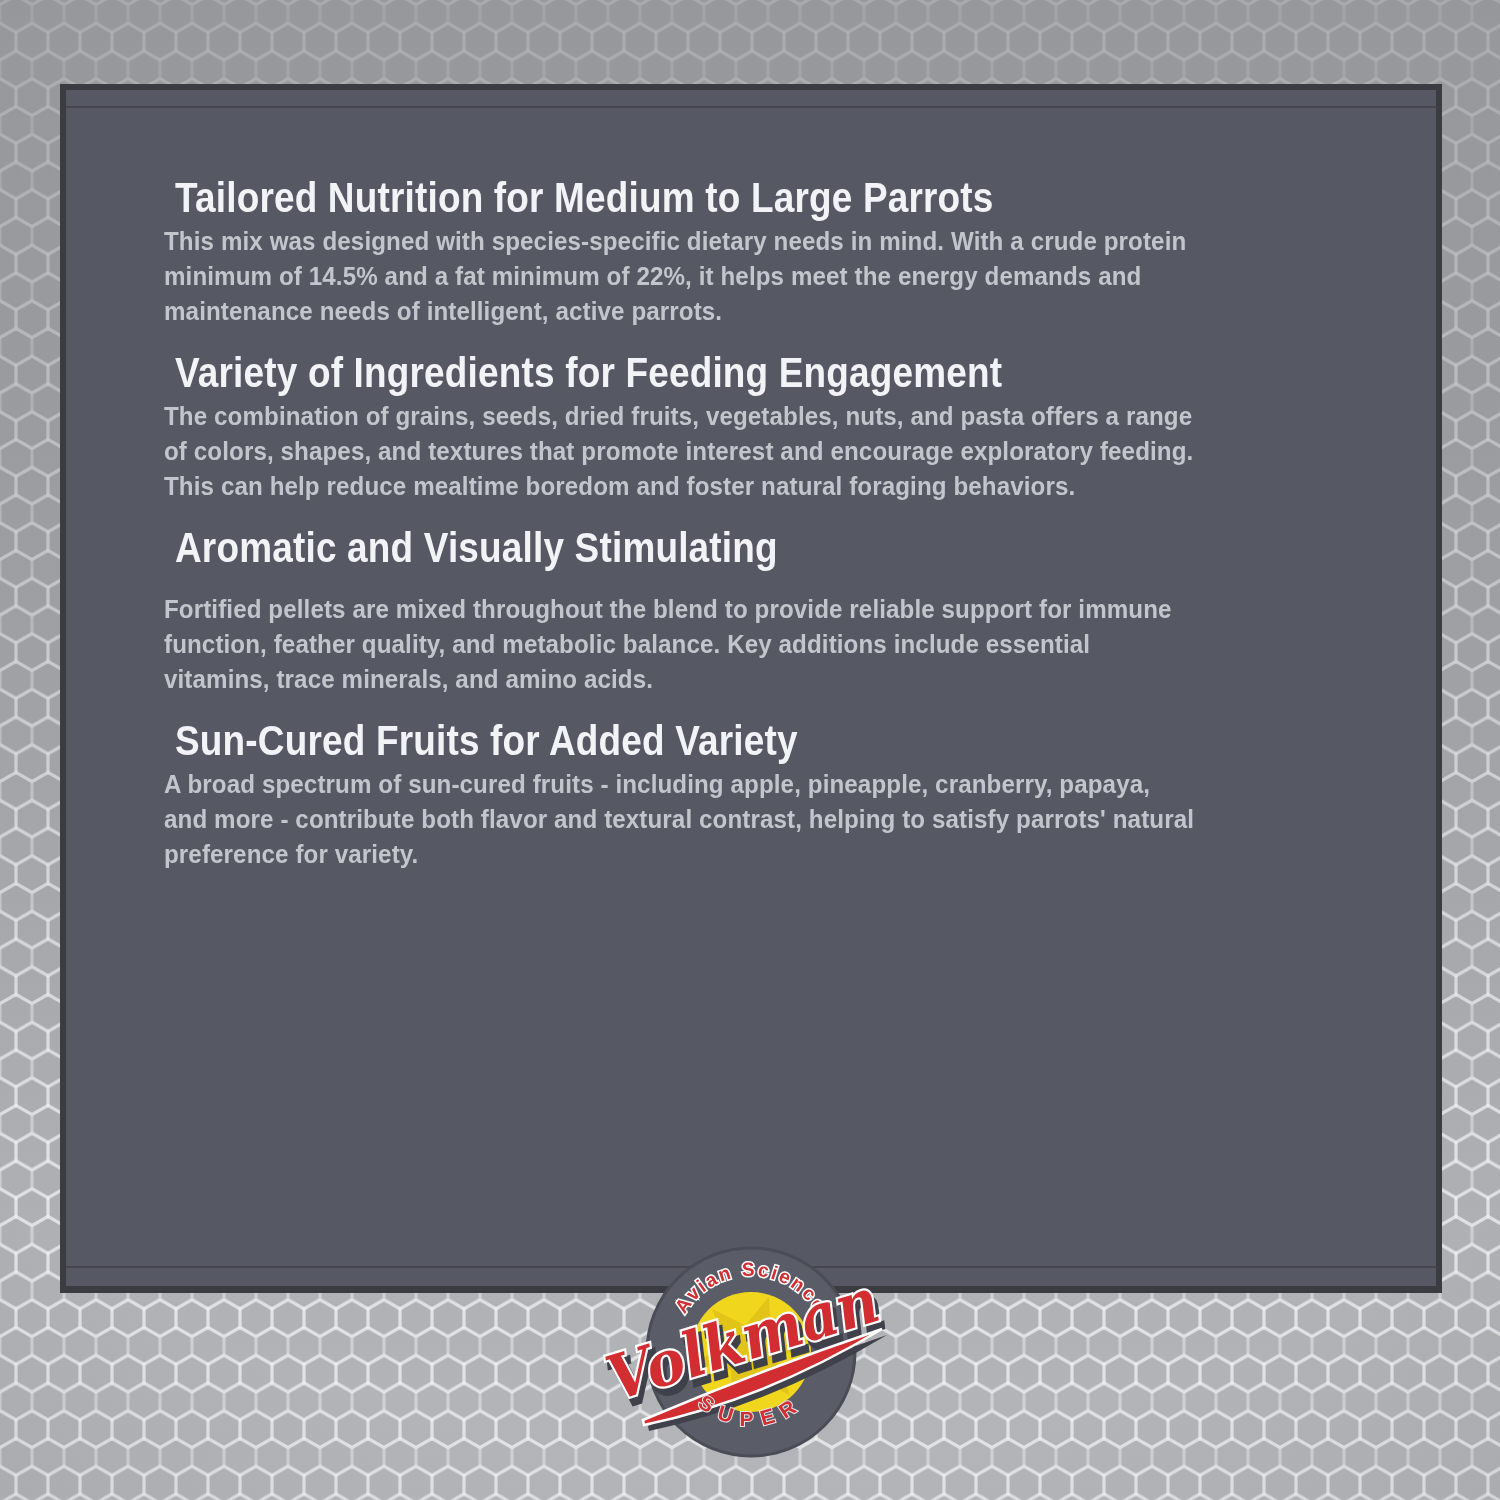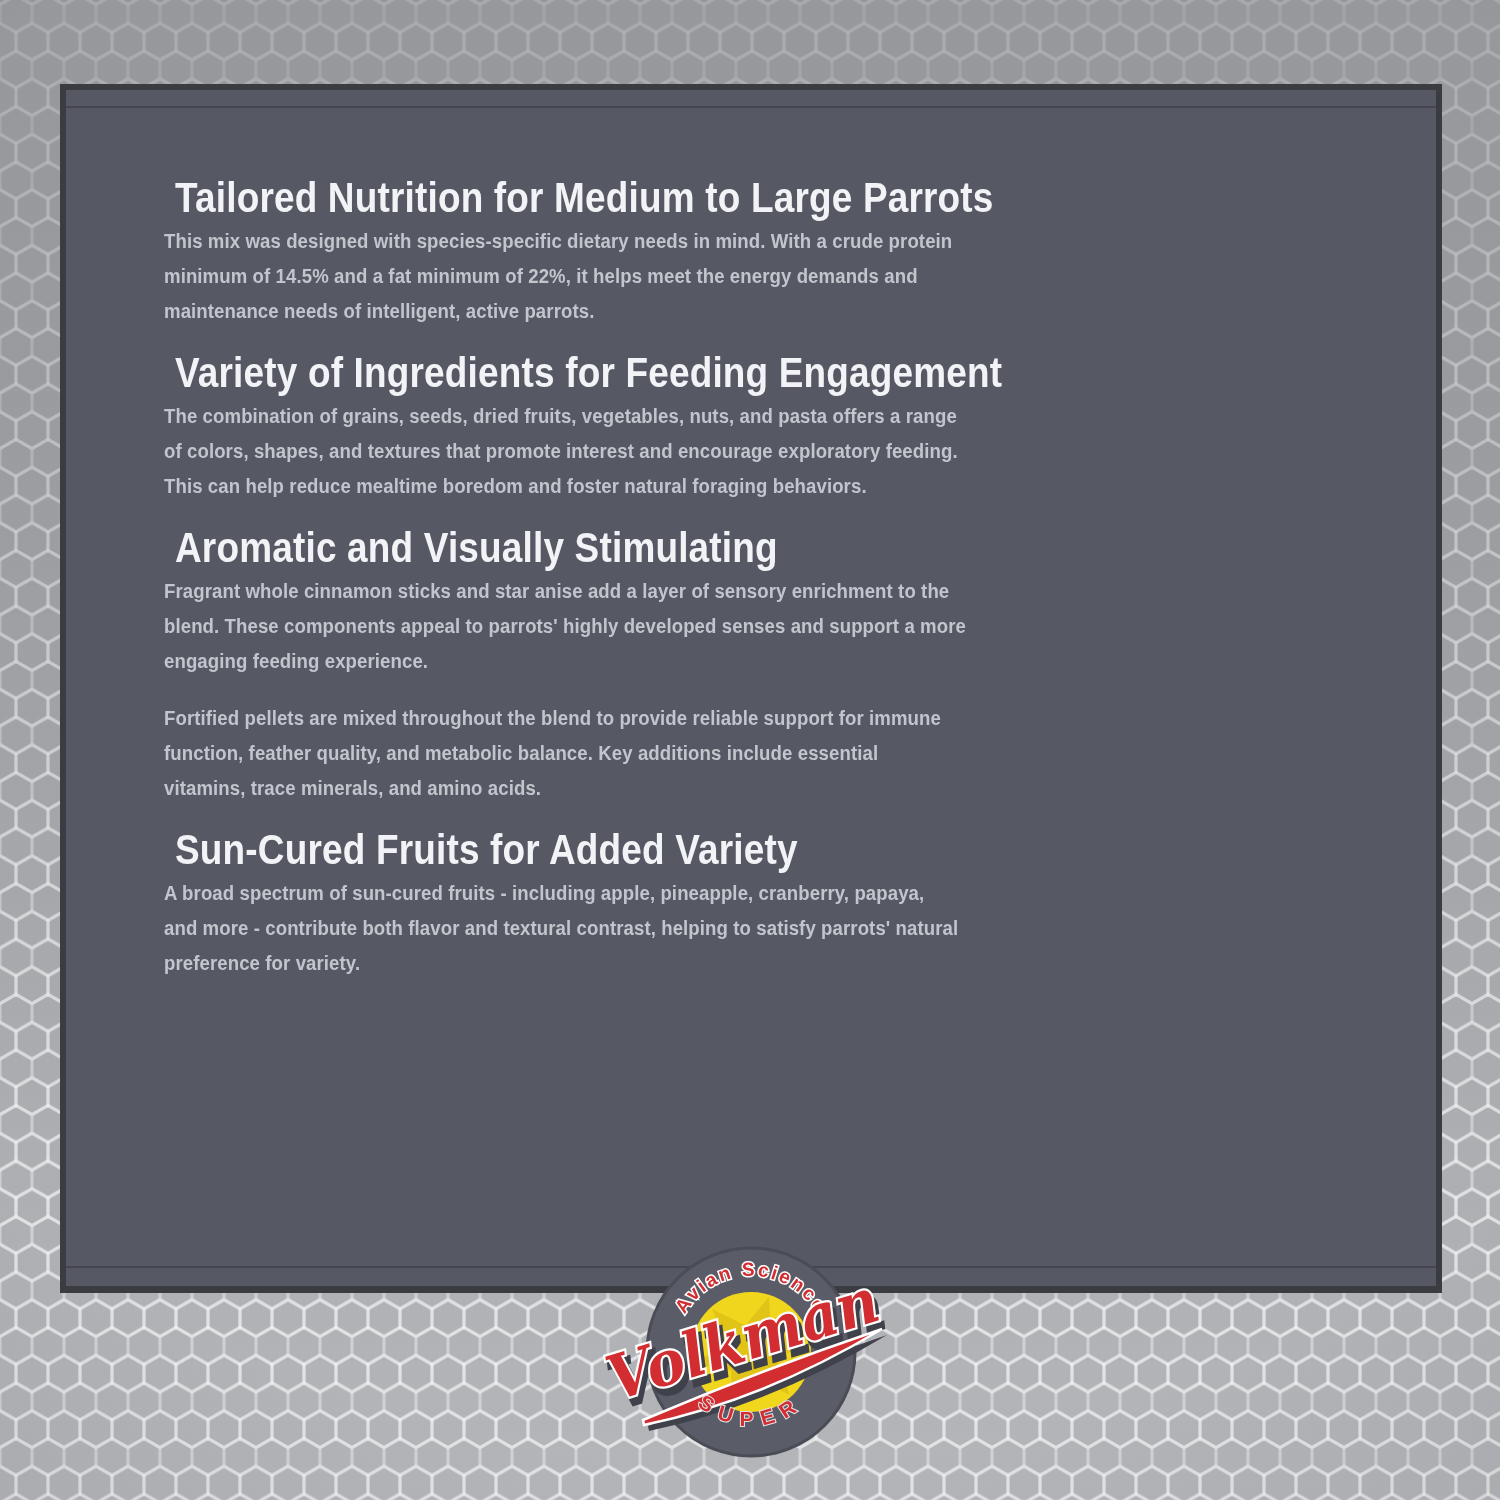--- a/index.html
+++ b/index.html
@@ -31,21 +31,21 @@
     padding:86px 88px 0 82px; box-sizing:border-box;margin-left:16px;
   }
   .section { margin-bottom:22px; }
   .section h2 {
     margin:0 0 4px 0; padding-left:11px;
     font-size:42px; line-height:44px; font-weight:bold; color:#f2f3f6;
     letter-spacing:0.2px; white-space:nowrap;
   }
   .section h2 .condense { display:inline-block; transform:scaleX(0.88); transform-origin:0 50%; }
   .section p {
-    margin:0; font-size:20px; line-height:35px; color:#c3c5cc; font-weight:bold;
+    margin:0; font-size:26px; line-height:35px; color:#c3c5cc; font-weight:bold;
   }
   .section p .condense {
     display:inline-block; transform:scaleX(0.93); transform-origin:0 0;
     white-space:pre-line; letter-spacing:0.1px;
   }
   #logo { position:absolute; left:586px; top:1236px; width:330px; height:230px; }
   .arc-text { font-family:"Liberation Sans", sans-serif; font-weight:bold; }
 </style>
 </head>
 <body>
@@ -84,23 +84,20 @@
 
       <div class="section">
         <h2><span class="condense">Variety of Ingredients for Feeding Engagement</span></h2>
         <p><span class="condense">The combination of grains, seeds, dried fruits, vegetables, nuts, and pasta offers a range
 of colors, shapes, and textures that promote interest and encourage exploratory feeding.
 This can help reduce mealtime boredom and foster natural foraging behaviors.</span></p>
       </div>
 
       <div class="section">
         <h2><span class="condense">Aromatic and Visually Stimulating</span></h2>
-        <p><span class="condense">Fragrant whole cinnamon sticks and star anise add a layer of sensory enrichment to the
-blend. These components appeal to parrots' highly developed senses and support a more
-engaging feeding experience.</span></p>
       </div>
 
       <div class="section">
       </div>
 
       <div class="section">
         <p><span class="condense">Fortified pellets are mixed throughout the blend to provide reliable support for immune
 function, feather quality, and metabolic balance. Key additions include essential
 vitamins, trace minerals, and amino acids.</span></p>
       </div>

